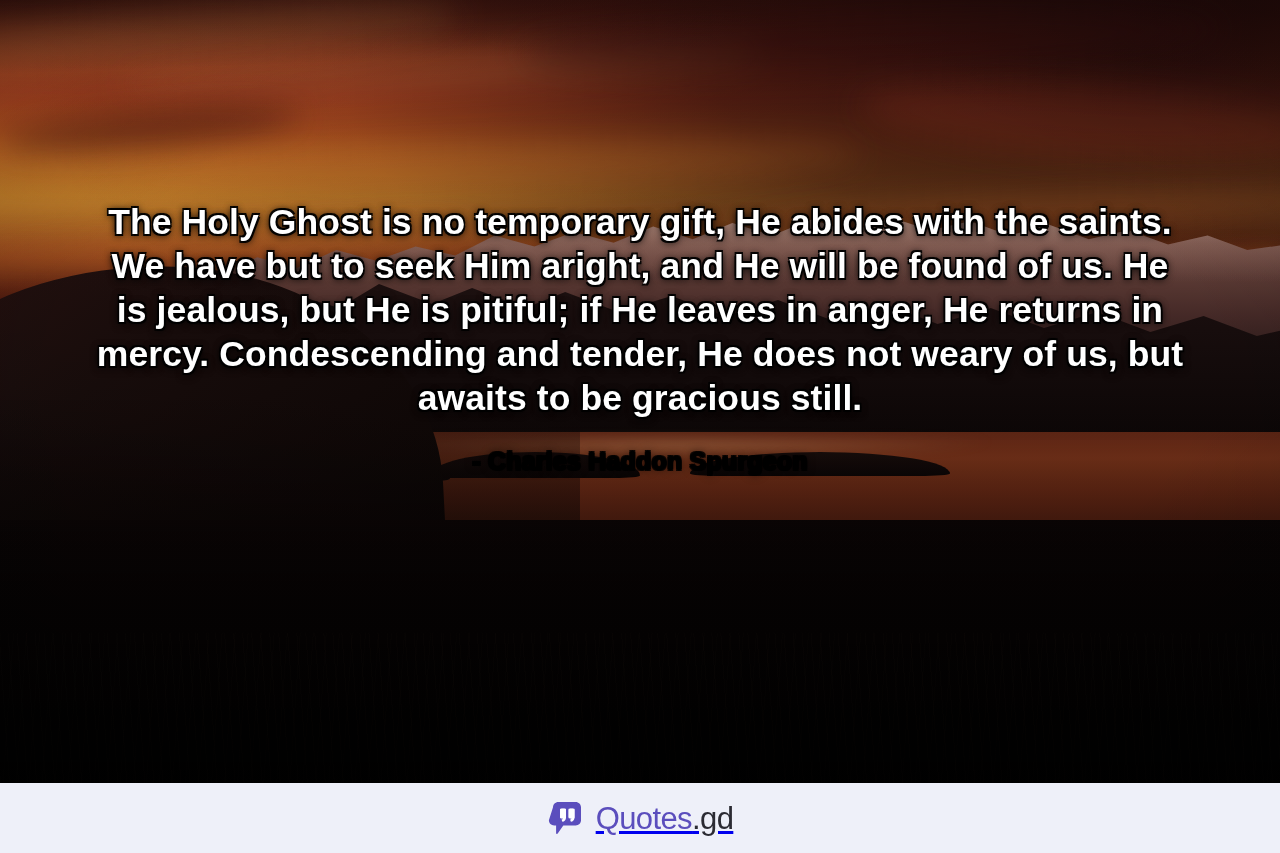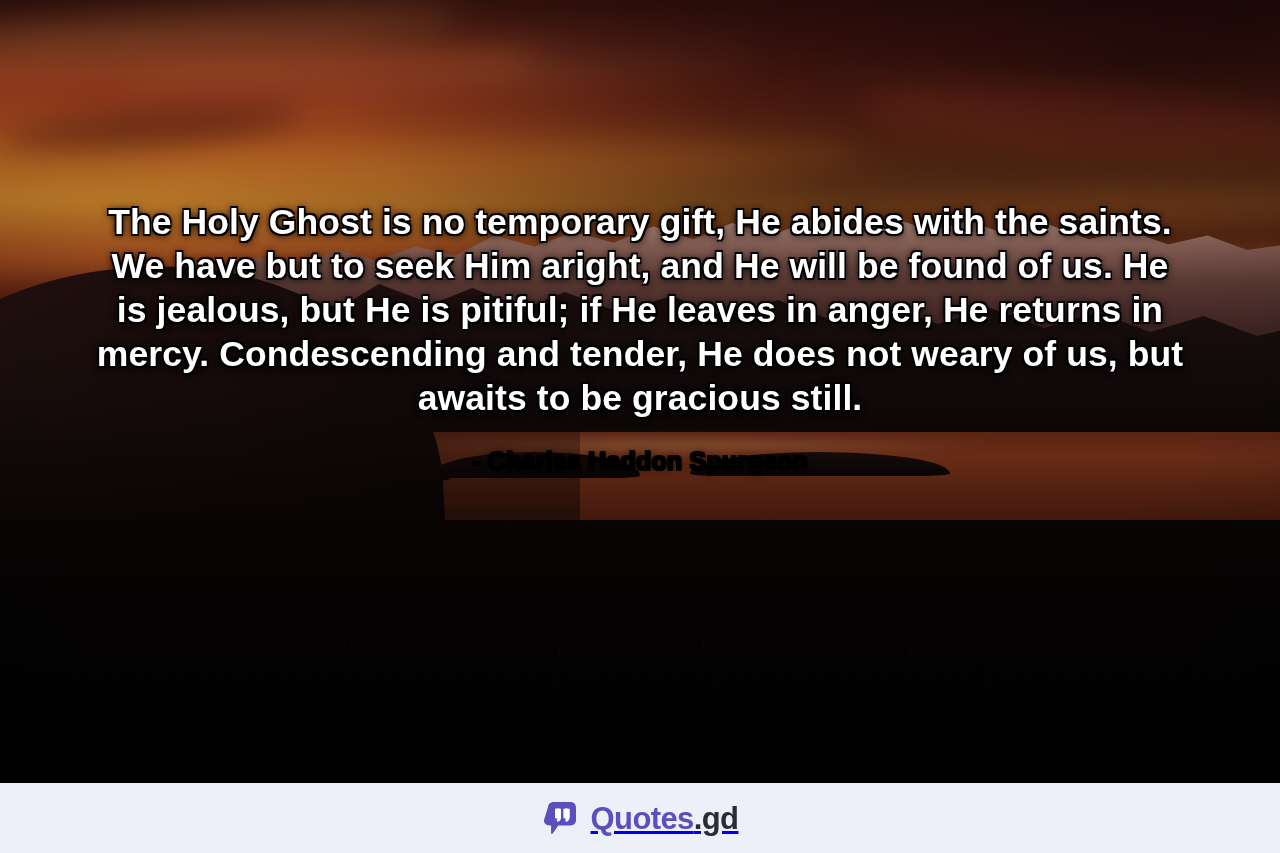--- a/index.html
+++ b/index.html
@@ -206,21 +206,21 @@
 
   
   #footer{
     position:absolute; left:0; top:783px; width:1280px; height:70px;
     background:#eef0f9;
     display:flex; align-items:center; justify-content:center;
   }
   #brand{ display:flex; align-items:center; gap:9px; }
   #brand-icon{ position:relative; width:40px; height:40px; }
   #brand-wordmark{
-    font-size:31px; font-weight:bold; letter-spacing:-.6px;
+    font-size:31px; font-weight:normal; letter-spacing:-.6px;
     line-height:1; white-space:nowrap;
   }
   .wm-quotes{ color:#5b4ebd; }
   .wm-tld{ color:#2b2b33; }
 </style>
 </head>
 <body>
 
 <div id="page">
 

